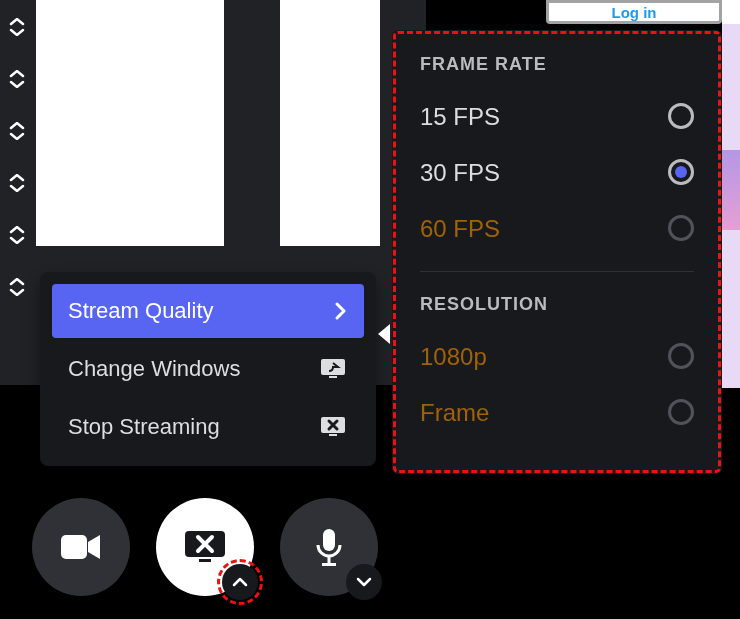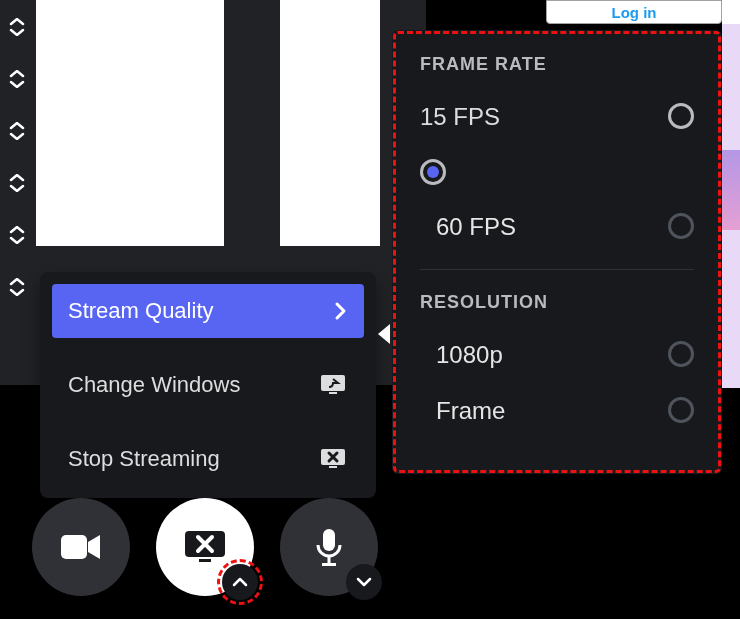--- a/index.html
+++ b/index.html
@@ -61,21 +61,21 @@
   }
   .mini-chevron.red-ring {
     outline: 3px dashed #e11;
     outline-offset: 2px;
   }
 
   
   .context-menu {
     position: absolute; left: 40px; top: 272px;
     width: 336px; background: #18191c; border-radius: 8px;
-    padding: 12px; display:flex; flex-direction:column; gap:20px;
+    padding: 12px; display:flex; flex-direction:column; gap:4px;
     box-shadow: 0 8px 16px rgba(0,0,0,0.4);
   }
   .menu-item {
     display:flex; align-items:center; justify-content:space-between;
     padding: 14px 16px; border-radius: 4px;
     font-size: 22px; font-weight: 500; color: #dcddde;
   }
   .menu-item.active { background: #5865f2; color: #fff; }
   .menu-item .right-icon { display:flex; align-items:center; }
 
@@ -96,21 +96,21 @@
   .section-header {
     font-size: 18px; font-weight: 800; letter-spacing: 1px;
     color: #b9bbbe; margin-bottom: 14px; text-transform: uppercase;
   }
   .radio-row {
     display:flex; justify-content:space-between;
     padding: 14px 0;
     font-size: 24px; font-weight: 500;
   }
   .radio-row.enabled { color: #dcddde; }
-  .radio-row.disabled { color: #e5e5e5; margin-left: 16px; }
+  .radio-row.disabled { color: #a16207; }
   .radio {
     width: 26px; height: 26px; border-radius: 50%;
     border: 3px solid #b9bbbe; position: relative;
   }
   .radio.disabled { border-color: #4f545c; }
   .radio.selected::after {
     content: ""; position:absolute; inset: 4px; border-radius:50%;
     background: #5865f2;
   }
   .divider { height: 1px; background: #2f3136; margin: 14px 0 22px 0; }
@@ -124,21 +124,21 @@
     position:absolute; right:0; top:0; height:24px; width:18px;
     font-size:8px; color:#1da1f2; background:#fff; text-align:center;
   }
   .right-edge .blob {
     position:absolute; right:0; top:150px; height:80px; width:18px;
     background: linear-gradient(180deg,#b497e6,#e5a0d4);
   }
 
   .login-pill {
     position:absolute; left: 546px; top: 0; width:176px; height:24px;
-    background:#fff; border:1px solid #a3a3a3; border-radius: 0 0 4px 4px;
+    background:#fff; border:3px solid #a3a3a3; border-radius: 0 0 4px 4px;
     display:flex; align-items:center; justify-content:center;
     color:#1d9bf0; font-weight:700; font-size:15px;
   }
 </style>
 </head>
 <body>
 
 <div class="dark-area"></div>
 
 <div class="left-gutter">
@@ -243,20 +243,21 @@
 </div>
 
 <div class="submenu">
   <div class="section-header">Frame Rate</div>
 
   <div class="radio-row enabled">
     <span>15 FPS</span>
     <span class="radio"></span>
   </div>
   <div class="radio-row enabled">
+    <span>30 FPS</span>
     <span class="radio selected"></span>
   </div>
   <div class="radio-row disabled">
     <span>60 FPS</span>
     <span class="radio disabled"></span>
   </div>
 
   <div class="divider"></div>
 
   <div class="section-header">Resolution</div>

